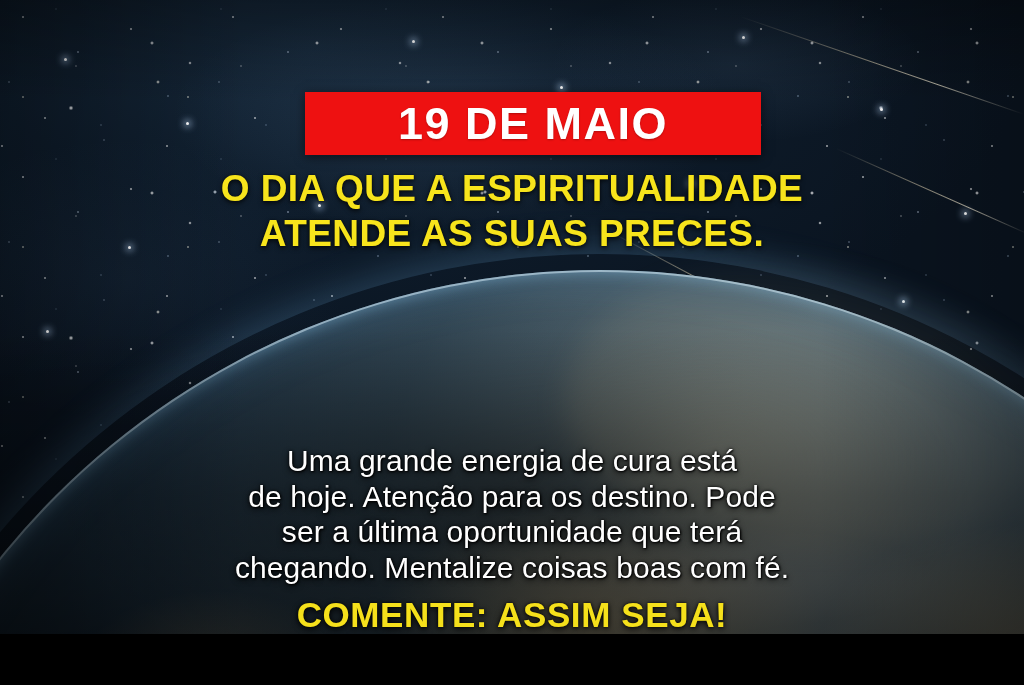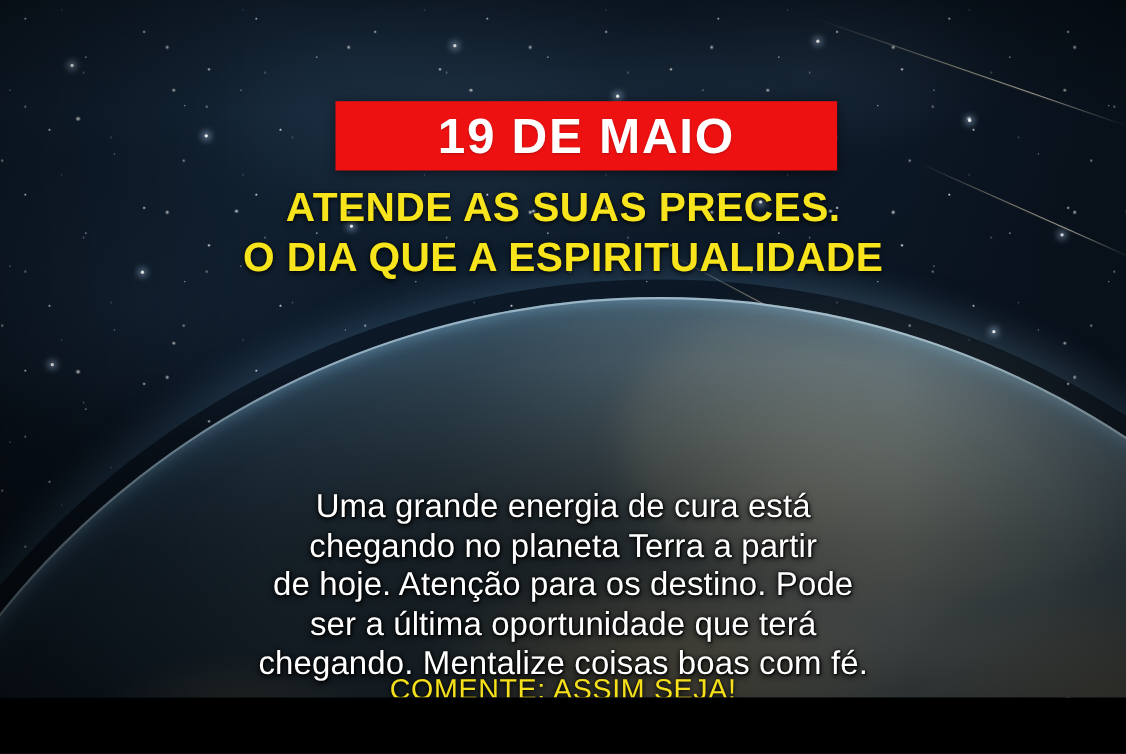--- a/index.html
+++ b/index.html
@@ -219,25 +219,25 @@
     font-size: 30px;
     font-weight: 400;
     line-height: 1.19;
     letter-spacing: .1px;
     text-shadow: 0 2px 6px rgba(0,0,0,.92), 0 0 3px rgba(0,0,0,.85), 1px 1px 2px rgba(0,0,0,.9);
   }
 
   .cta {
     position: absolute;
     left: 50%;
-    top: 612px;
+    top: 596px;
     transform: translateX(-50%);
     color: #f5e01b;
-    font-size: 26px;
-    font-weight: 400;
+    font-size: 35px;
+    font-weight: 700;
     letter-spacing: .6px;
     line-height: 1.1;
     white-space: nowrap;
     text-shadow: 0 2px 6px rgba(0,0,0,.9), 0 0 3px rgba(0,0,0,.8);
   }
 </style>
 </head>
 <body>
 
 <div id="poster">
@@ -277,27 +277,26 @@
 
   <div class="vignette"></div>
 
   <div class="content">
 
     <div class="date-banner">
       <span>19 DE MAIO</span>
     </div>
 
     <div class="headline">
+      <div>O DIA QUE A ESPIRITUALIDADE</div>
       <div>ATENDE AS SUAS PRECES.</div>
-      <div>O DIA QUE A ESPIRITUALIDADE</div>
     </div>
 
     <div class="body-text">
       <div>Uma grande energia de cura está</div>
-      <div>chegando no planeta Terra a partir</div>
       <div>de hoje. Atenção para os destino. Pode</div>
       <div>ser a última oportunidade que terá</div>
       <div>chegando. Mentalize coisas boas com fé.</div>
     </div>
 
     <div class="cta">
       <span>COMENTE: ASSIM SEJA!</span>
     </div>
 
   </div>

